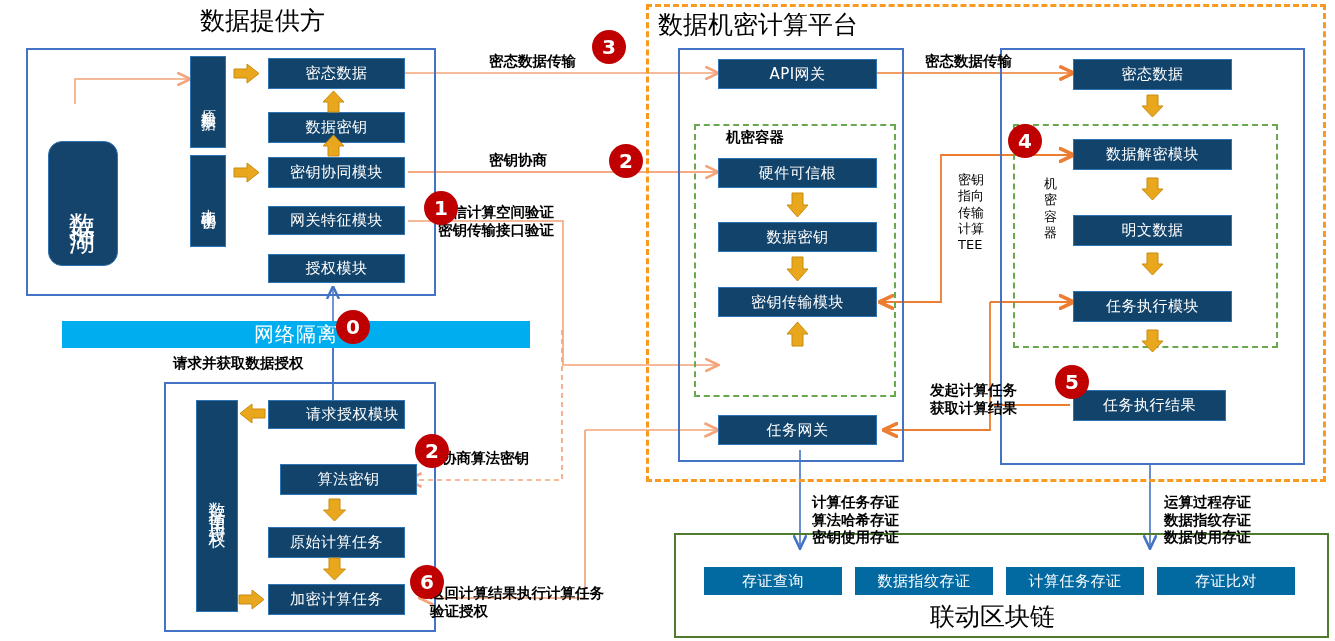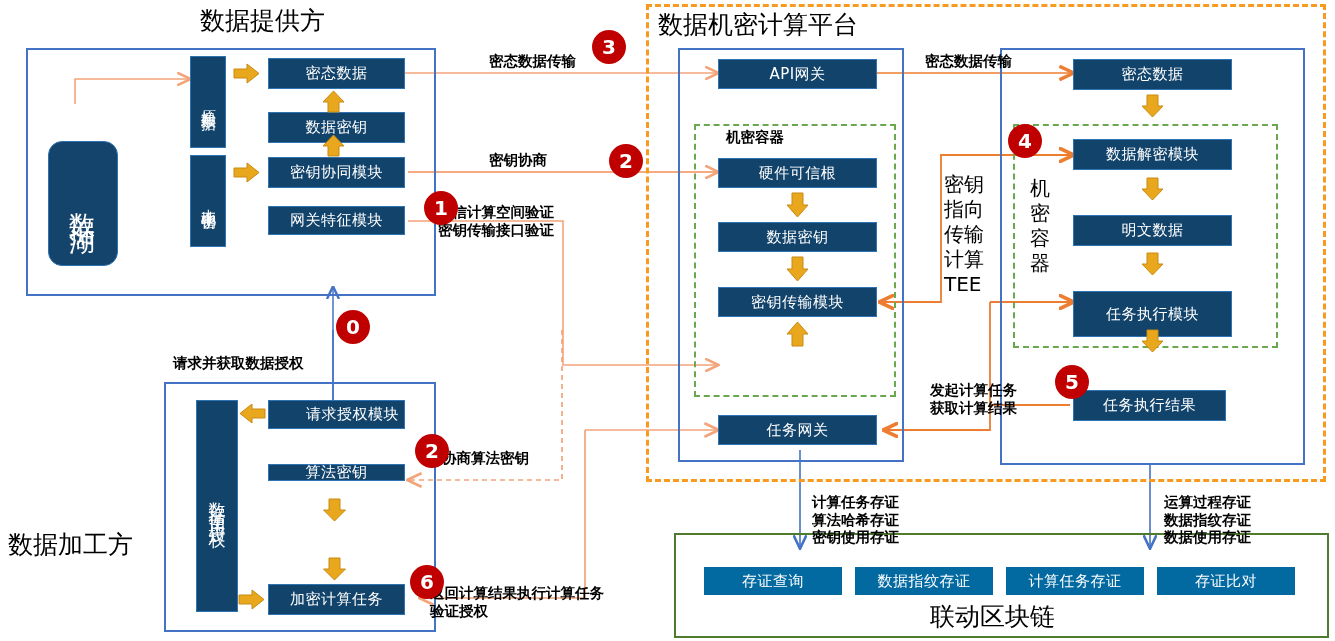--- a/index.html
+++ b/index.html
@@ -35,21 +35,21 @@
   .cyan-bar{background:#00AEEF;color:#fff;display:flex;align-items:center;justify-content:center;
             font-size:20px;letter-spacing:1px;}
 
   
   .badge{border-radius:50%;background:#C00000;color:#fff;display:flex;align-items:center;
          justify-content:center;font-size:20px;font-weight:bold;
          font-family:"DejaVu Sans","Liberation Sans",sans-serif;}
 
   
   .lbl{font-size:14.5px;color:#000;line-height:1.22;white-space:pre;font-weight:bold;}
-  .lbl-v{font-size:20px;color:#000;line-height:1.25;width:1em;word-break:break-all;}
+  .lbl-v{font-size:13px;color:#000;line-height:1.25;width:1em;word-break:break-all;margin-left:14px;}
 
   
   .chev{position:absolute;}
   svg{display:block;overflow:visible;}
   #wires{position:absolute;left:0;top:0;width:1335px;height:641px;pointer-events:none;}
 </style>
 </head>
 <body>
 
 <div id="stage">
@@ -96,53 +96,55 @@
     <path d="M990,302 L1073,302" fill="none" stroke="#ED7D31" stroke-width="1.8" marker-end="url(#ah-sol)"></path>
     <path d="M990,302 L990,405" fill="none" stroke="#ED7D31" stroke-width="1.8"></path>
 
     <path d="M800,450 L800,548" fill="none" stroke="#4472C4" stroke-width="1.6" marker-end="url(#ah-blue)"></path>
 
     <path d="M1150,465 L1150,548" fill="none" stroke="#4472C4" stroke-width="1.6" marker-end="url(#ah-blue)"></path>
   </svg>
 
   <div class="abs sect-title" style="left:200px;top:4px;">数据提供方</div>
   <div class="abs sect-title" style="left:658px;top:8px;">数据机密计算平台</div>
-  <div class="abs sect-title" style="left:8px;top:528px;">数据加工方</div>
 
   <div class="abs frame-blue" style="left:26px;top:48px;width:410px;height:248px;"></div>
 
   <div class="abs lake" style="left:48px;top:141px;width:70px;height:125px;">数据湖</div>
 
   <div class="abs nbox vert" style="left:190px;top:56px;width:36px;height:92px;">原始数据</div>
   <div class="abs nbox vert" style="left:190px;top:155px;width:36px;height:92px;">本地密钥</div>
 
   <div class="abs nbox" style="left:268px;top:58px;width:137px;height:31px;">密态数据</div>
   <div class="abs nbox" style="left:268px;top:112px;width:137px;height:31px;">数据密钥</div>
   <div class="abs nbox" style="left:268px;top:157px;width:137px;height:31px;">密钥协同模块</div>
   <div class="abs nbox" style="left:268px;top:206px;width:137px;height:29px;">网关特征模块</div>
+  <div class="abs nbox" style="left:268px;top:254px;width:137px;height:29px;">授权模块</div>
 
   <svg class="chev" style="left:232px;top:62px;" width="30" height="24">
     <path d="M2,7 L15,7 L15,2 L27,11.5 L15,21 L15,16 L2,16 Z" fill="#E8A71C" stroke="#C98B10" stroke-width="1"></path>
   </svg>
   <svg class="chev" style="left:232px;top:161px;" width="30" height="24">
     <path d="M2,7 L15,7 L15,2 L27,11.5 L15,21 L15,16 L2,16 Z" fill="#E8A71C" stroke="#C98B10" stroke-width="1"></path>
   </svg>
   <svg class="chev" style="left:322px;top:90px;" width="24" height="24">
     <path d="M11.5,1 L22,12 L17,12 L17,22 L6,22 L6,12 L1,12 Z" fill="#E8A71C" stroke="#C98B10" stroke-width="1"></path>
   </svg>
   <svg class="chev" style="left:322px;top:134px;" width="24" height="24">
     <path d="M11.5,1 L22,12 L17,12 L17,22 L6,22 L6,12 L1,12 Z" fill="#E8A71C" stroke="#C98B10" stroke-width="1"></path>
   </svg>
 
+  <div class="abs cyan-bar" style="left:62px;top:321px;width:468px;height:27px;">网络隔离</div>
 
   <div class="abs frame-blue" style="left:164px;top:382px;width:272px;height:250px;"></div>
   <div class="abs nbox vert-big" style="left:196px;top:400px;width:42px;height:212px;">数据使用授权</div>
 
   <div class="abs nbox" style="left:268px;top:400px;width:137px;height:29px;padding-left:32px;">请求授权模块</div>
-  <div class="abs nbox" style="left:268px;top:464px;width:137px;height:17px;">算法密钥</div>
+  <div class="abs nbox" style="left:280px;top:464px;width:137px;height:31px;">算法密钥</div>
+  <div class="abs nbox" style="left:268px;top:527px;width:137px;height:31px;">原始计算任务</div>
   <div class="abs nbox" style="left:268px;top:584px;width:137px;height:31px;">加密计算任务</div>
 
   <svg class="chev" style="left:237px;top:402px;" width="30" height="24">
     <path d="M28,7 L15,7 L15,2 L3,11.5 L15,21 L15,16 L28,16 Z" fill="#E8A71C" stroke="#C98B10" stroke-width="1"></path>
   </svg>
   <svg class="chev" style="left:237px;top:588px;" width="30" height="24">
     <path d="M2,7 L15,7 L15,2 L27,11.5 L15,21 L15,16 L2,16 Z" fill="#E8A71C" stroke="#C98B10" stroke-width="1"></path>
   </svg>
   <svg class="chev" style="left:322px;top:497px;" width="26" height="26">
     <path d="M12.5,24 L1.5,13 L7,13 L7,2 L18,2 L18,13 L23.5,13 Z" fill="#E8A71C" stroke="#C98B10" stroke-width="1"></path>
@@ -175,21 +177,21 @@
   <svg class="chev" style="left:786px;top:255px;" width="24" height="28">
     <path d="M11.5,26 L1,14 L6,14 L6,2 L17,2 L17,14 L22,14 Z" fill="#E8A71C" stroke="#C98B10" stroke-width="1"></path>
   </svg>
   <svg class="chev" style="left:786px;top:320px;" width="24" height="28">
     <path d="M11.5,2 L22,14 L17,14 L17,26 L6,26 L6,14 L1,14 Z" fill="#E8A71C" stroke="#C98B10" stroke-width="1"></path>
   </svg>
 
   <div class="abs nbox" style="left:1073px;top:59px;width:159px;height:31px;">密态数据</div>
   <div class="abs nbox" style="left:1073px;top:139px;width:159px;height:31px;text-align:right;">数据解密模块</div>
   <div class="abs nbox" style="left:1073px;top:215px;width:159px;height:31px;">明文数据</div>
-  <div class="abs nbox" style="left:1073px;top:291px;width:159px;height:46px;">任务执行模块</div>
+  <div class="abs nbox" style="left:1073px;top:291px;width:159px;height:31px;">任务执行模块</div>
   <div class="abs nbox" style="left:1073px;top:390px;width:153px;height:31px;">任务执行结果</div>
 
   <svg class="chev" style="left:1141px;top:93px;" width="24" height="26">
     <path d="M11.5,24 L1,13 L6,13 L6,2 L17,2 L17,13 L22,13 Z" fill="#E8A71C" stroke="#C98B10" stroke-width="1"></path>
   </svg>
   <svg class="chev" style="left:1141px;top:176px;" width="24" height="26">
     <path d="M11.5,24 L1,13 L6,13 L6,2 L17,2 L17,13 L22,13 Z" fill="#E8A71C" stroke="#C98B10" stroke-width="1"></path>
   </svg>
   <svg class="chev" style="left:1141px;top:251px;" width="24" height="26">
     <path d="M11.5,24 L1,13 L6,13 L6,2 L17,2 L17,13 L22,13 Z" fill="#E8A71C" stroke="#C98B10" stroke-width="1"></path>

